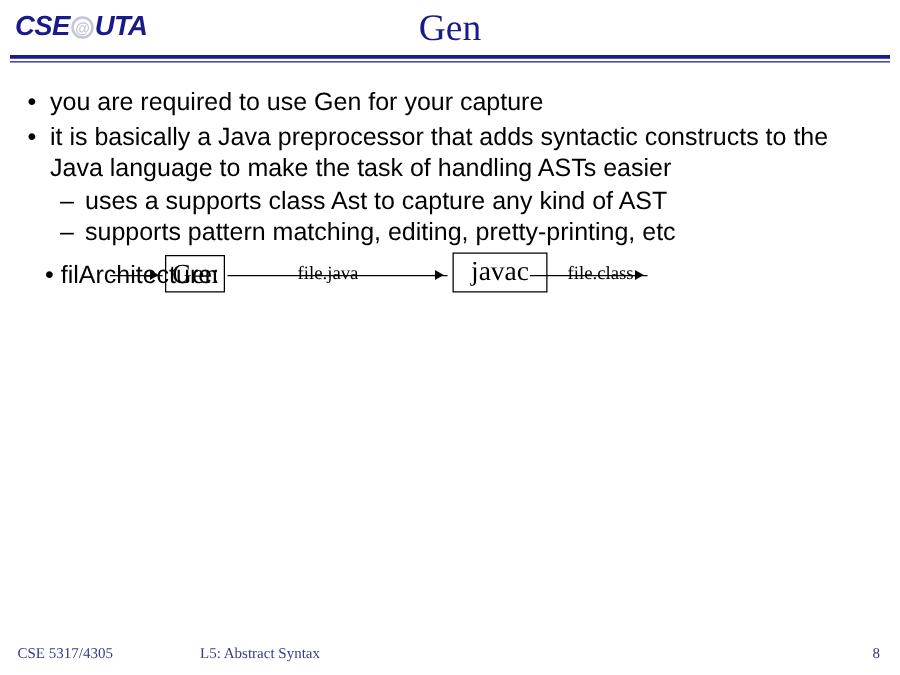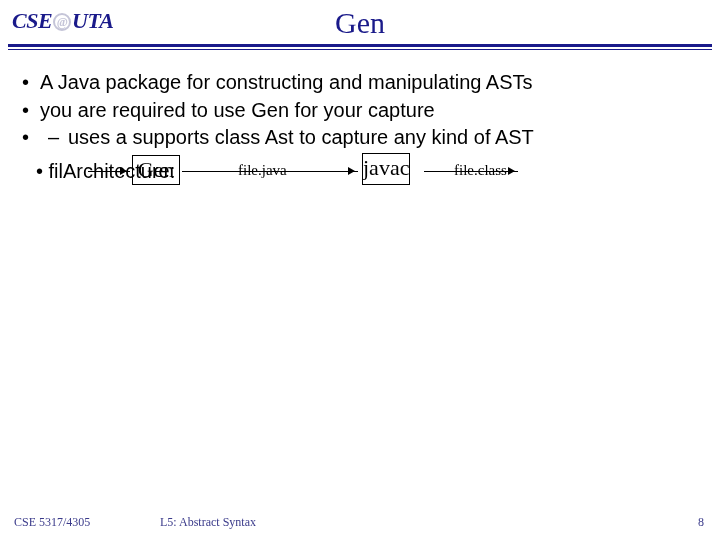--- a/index.html
+++ b/index.html
@@ -13,21 +13,21 @@
     overflow: hidden;
   }
   .header {
     position: relative;
     height: 58px;
   }
   .logo {
     position: absolute;
     left: 12px;
     top: 8px;
-    font-family: Liberation Serif, serif;
+    font-family: Liberation Sans, sans-serif;
     font-weight: bold;
     font-style: italic;
     font-size: 22px;
     color: #1a1a8a;
     letter-spacing: -0.5px;
   }
   .logo .at {
     display: inline-block;
     width: 18px;
     height: 18px;
@@ -120,21 +120,21 @@
   }
   .arch-box {
     position: absolute;
     border: 1px solid #000;
     font-family: "Times New Roman", serif;
     font-size: 22px;
     text-align: center;
     line-height: 28px;
   }
   .box-gen { left: 118px; top: 2px; width: 48px; height: 30px; }
-  .box-javac { left: 348px; top: 0; width: 48px; height: 32px; }
+  .box-javac { left: 348px; top: 0; width: 76px; height: 32px; }
   .flow-label {
     position: absolute;
     font-family: "Times New Roman", serif;
     font-size: 15px;
     top: 8px;
     margin-left: 16px;
   }
   .fl1 { left: 208px; }
   .fl2 { left: 424px; }
   .arrow {
@@ -174,27 +174,28 @@
   </div>
   <div class="title">Gen</div>
   <div class="rule">
     <div class="thick"></div>
     <div class="thin"></div>
   </div>
 </div>
 
 <div class="content">
   <ul class="bullets">
-    <li>A Java package for constructing and manipulating ASTs</li>
     <li>
       <span>you are </span><span class="required">required</span><span> to use Gen for your capture</span>
     </li>
     <li>
+      <span>it is basically a Java preprocessor that adds syntactic constructs to the Java language to make the task of handling ASTs easier</span>
       <ul class="dashes">
         <li>uses a supports class Ast to capture any kind of AST</li>
+        <li>supports pattern matching, editing, pretty-printing, etc</li>
       </ul>
     </li>
   </ul>
 
   <div class="arch-row">
     <div class="arch-bullet">
       <span class="arch-overlap" style="position:static;">
         <span>filArchitecture:</span>
       </span>
     </div>

